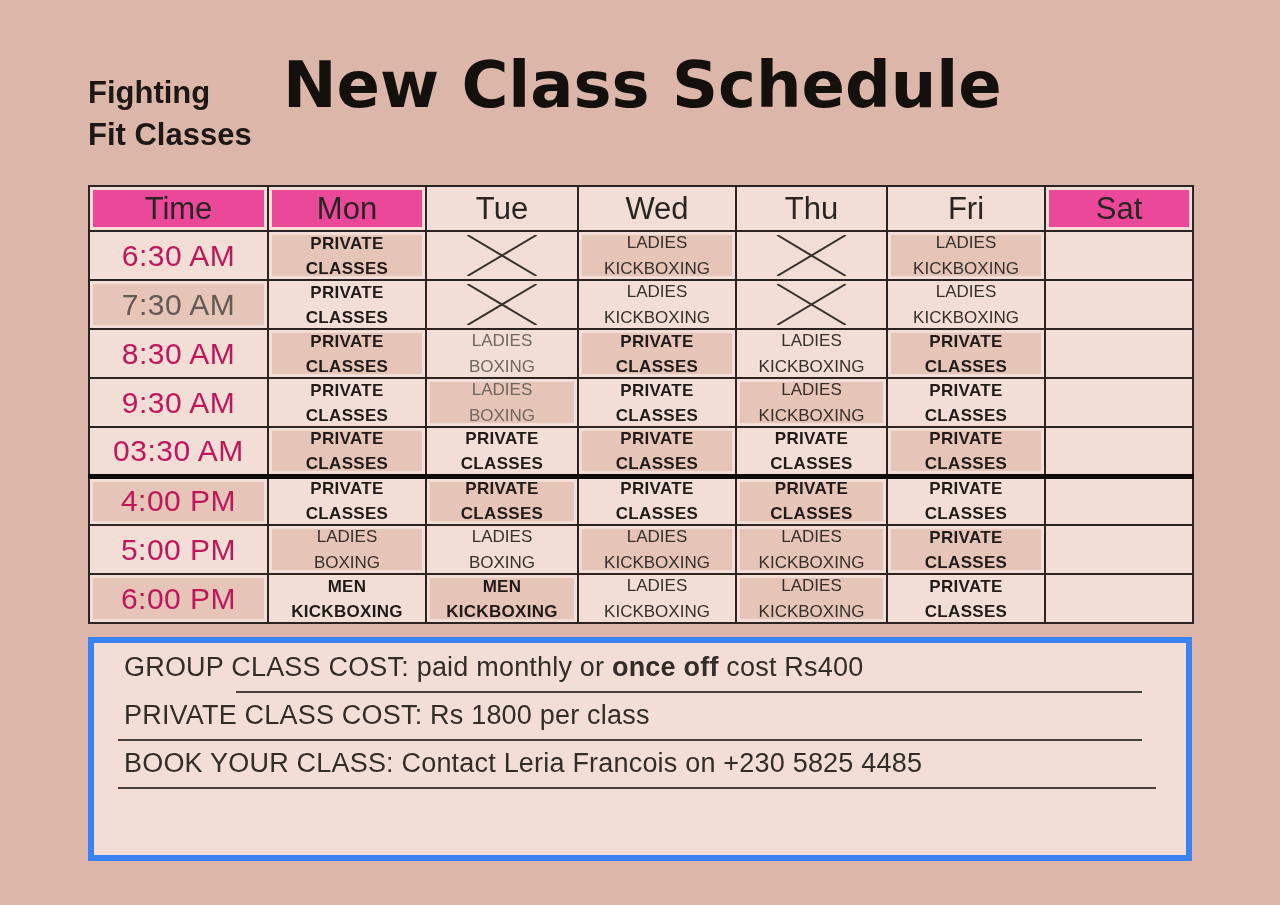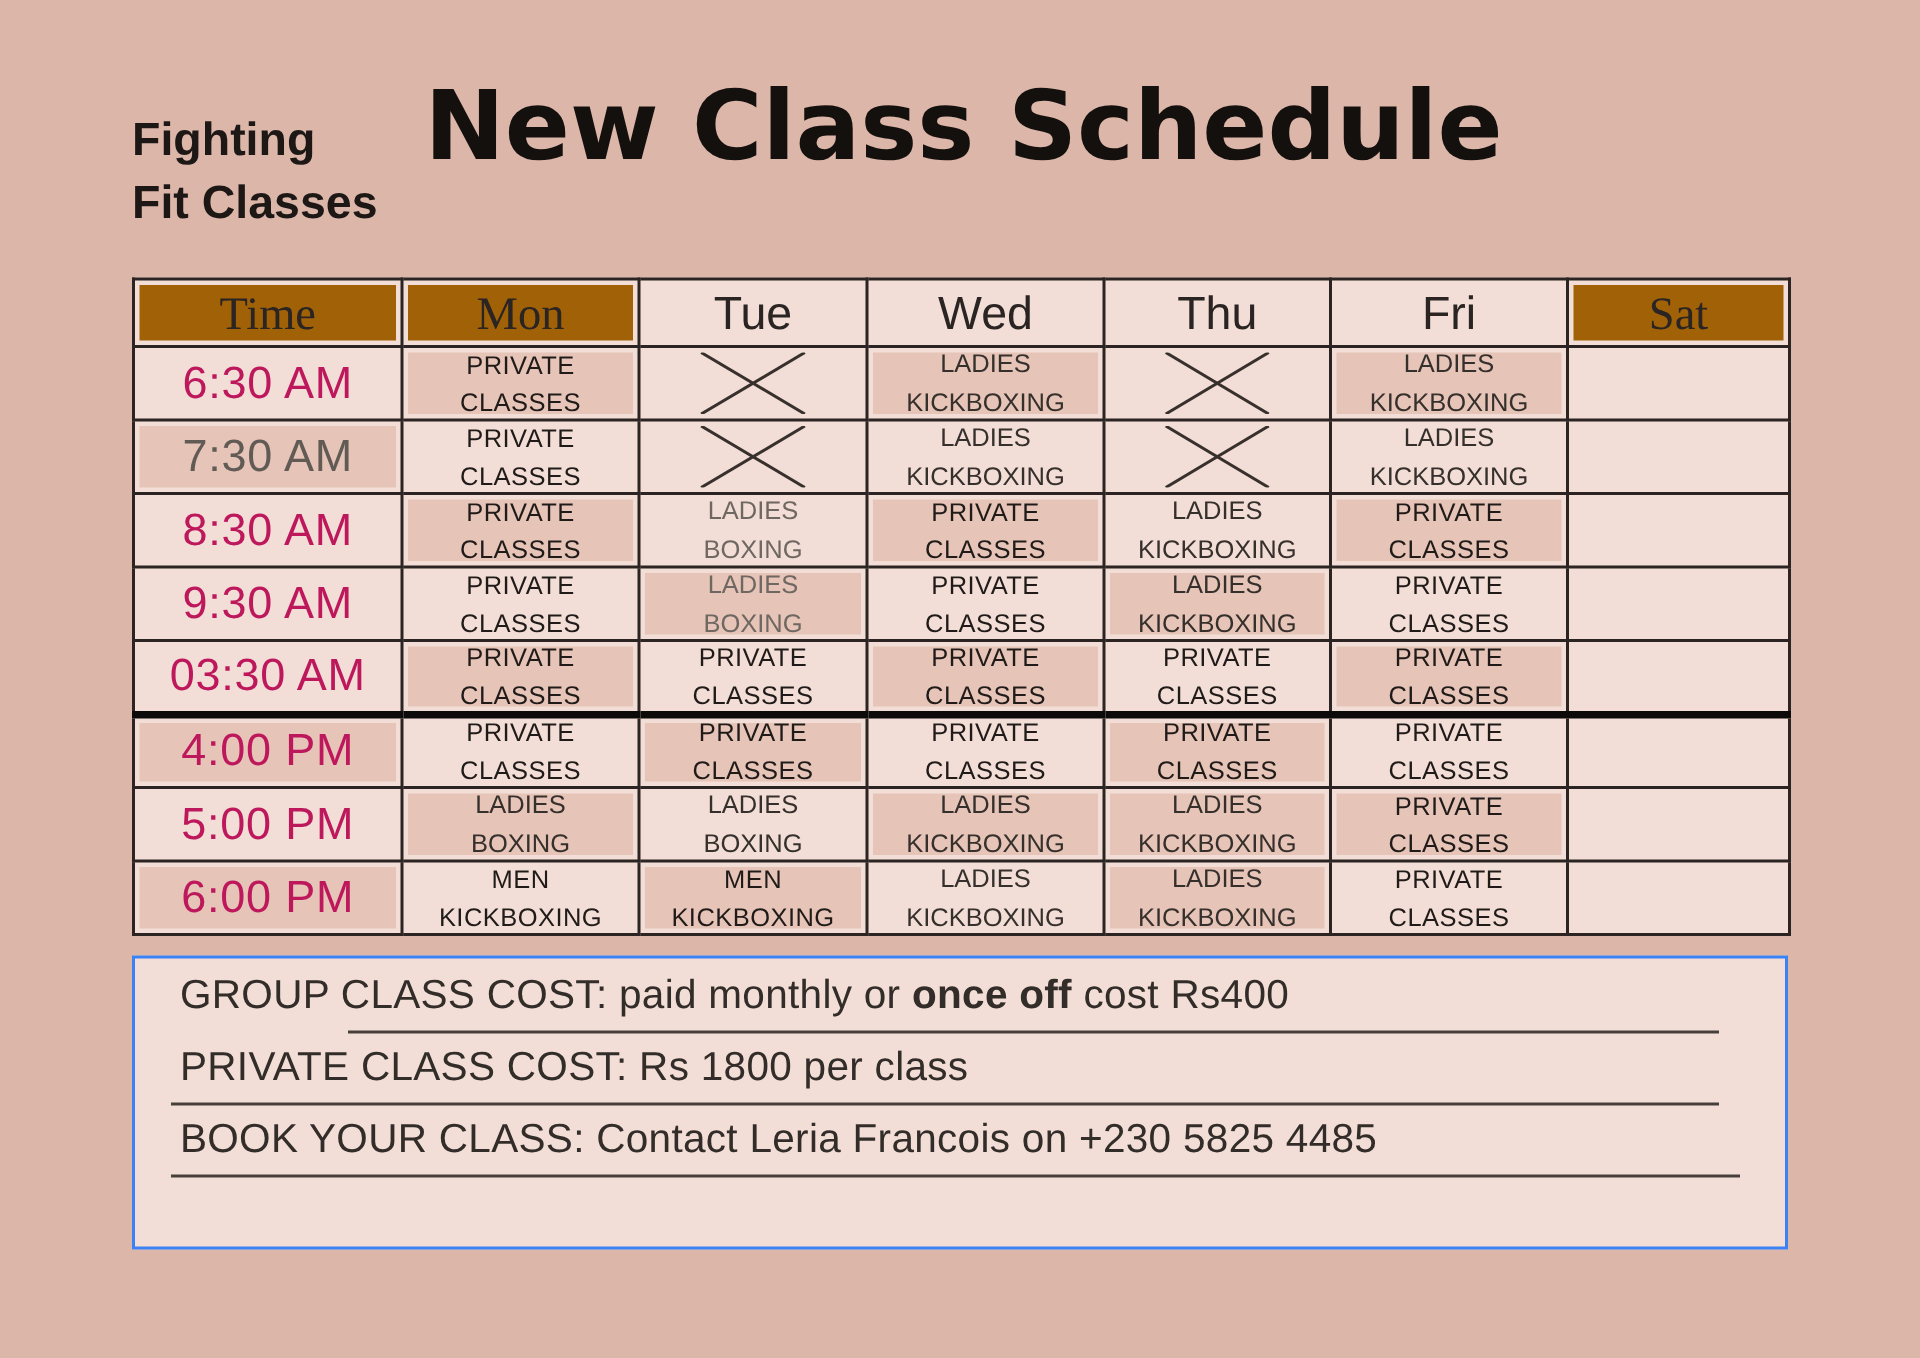--- a/index.html
+++ b/index.html
@@ -29,32 +29,32 @@
   thead tr { height:45px; }
   tbody tr { height:49px; }
   tr.pm-first td { border-top:5px solid #0d0b0a; }
   .inner {
     position:absolute; inset:3px; display:flex;
     align-items:center; justify-content:center;
     text-align:center; white-space:pre-line;
   }
   .inner.shaded { background:#e6c4b7; }
   .inner.head { font-size:31px; font-weight:400; color:#2a2423; }
-  .inner.head.shaded { background:#a16207;font-family:Liberation Serif, serif; }
+  .inner.head.shaded { background:#ec4899; }
   .inner.time { font-size:30px; font-weight:400; color:#be185d; letter-spacing:.5px; }
   .inner.time.muted { color:#615a55; }
-  .v-bold    { font-weight:400; font-size:17px; line-height:25px; letter-spacing:.3px; color:#201b19; }
+  .v-bold    { font-weight:700; font-size:17px; line-height:25px; letter-spacing:.3px; color:#201b19; }
   .v-regular { font-weight:400; font-size:17px; line-height:26px; color:#36302d; }
   .v-muted   { font-weight:400; font-size:17px; line-height:26px; color:#6f6761; }
   .x-mark { position:absolute; inset:0; width:100%; height:100%; }
   .x-mark line { stroke:#38302d; stroke-width:2; vector-effect:non-scaling-stroke; }
   
   .footer {
-    position:absolute; left:88px; top:637px; width:1104px; height:196px;
-    background:#f2ded6; border:2px solid #3b82f6; box-sizing:border-box;
+    position:absolute; left:88px; top:637px; width:1104px; height:224px;
+    background:#f2ded6; border:6px solid #3b82f6; box-sizing:border-box;
   }
   .frow {
     height:48px; line-height:48px; padding-left:30px;
     font-size:27px; color:#332d2a; letter-spacing:.2px;
     overflow:hidden; white-space:nowrap;
   }
   .frow span, .frow b { white-space:pre-wrap; }
   .frow b { font-weight:700; }
   .fsep { position:absolute; height:0; border-top:2px solid #473f3b; }
   .sep1 { top:48px;  left:142px; right:44px; }

